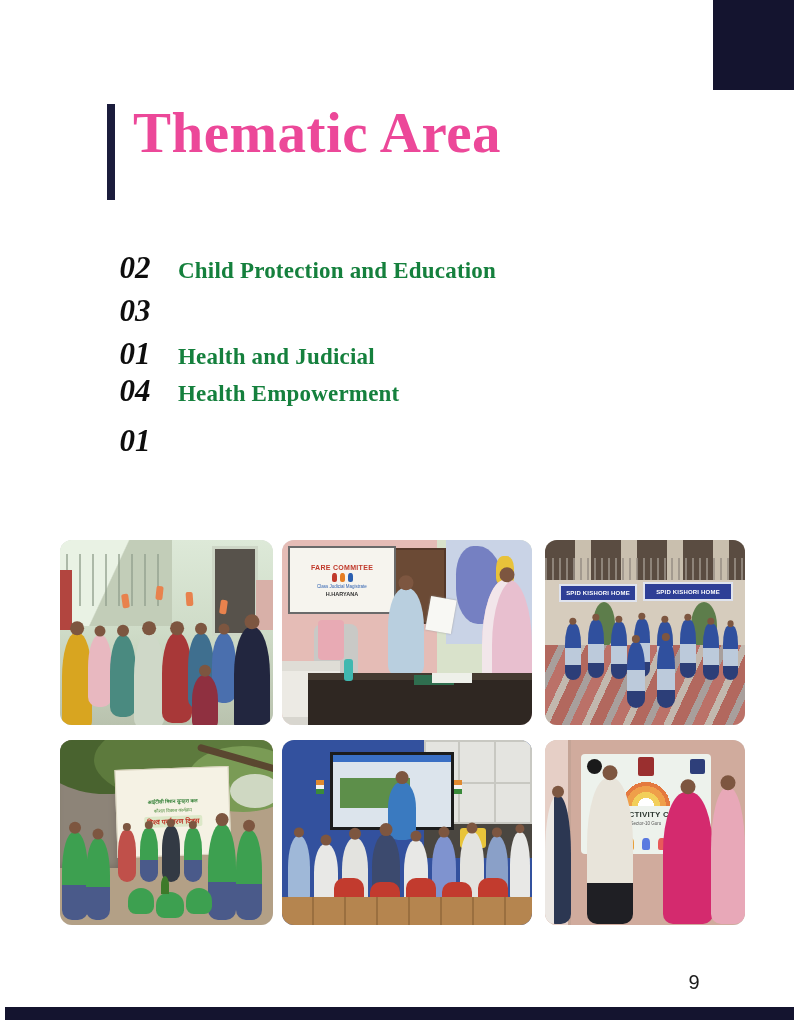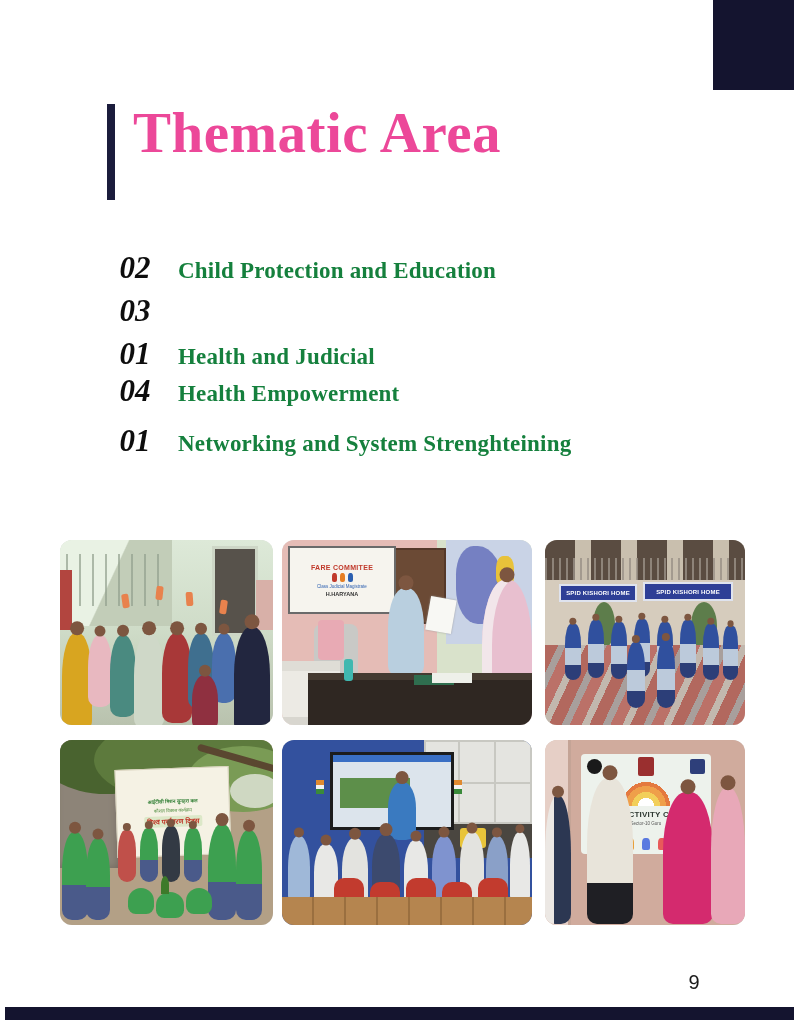--- a/index.html
+++ b/index.html
@@ -156,21 +156,20 @@
     <div class="theme-row" style="top:336px">
       <span class="theme-num">01</span>
       <span class="theme-label">Health and Judicial</span>
     </div>
     <div class="theme-row" style="top:373px">
       <span class="theme-num">04</span>
       <span class="theme-label">Health Empowerment</span>
     </div>
     <div class="theme-row" style="top:423px">
       <span class="theme-num">01</span>
-      <span class="theme-label">Networking and System Strenghteining</span>
     </div>
   </div>
 
   <div>
 
     <figure class="photo" style="left:60px;top:540px;width:213px;height:185px;margin:0" title="Group of women in colourful dress holding up orange booklets inside a green-walled community building">
       <div class="q1-bg"></div>
       <div class="q1-stairs"></div>
       <div class="q1-rail"></div>
       <div class="q1-door"></div>

